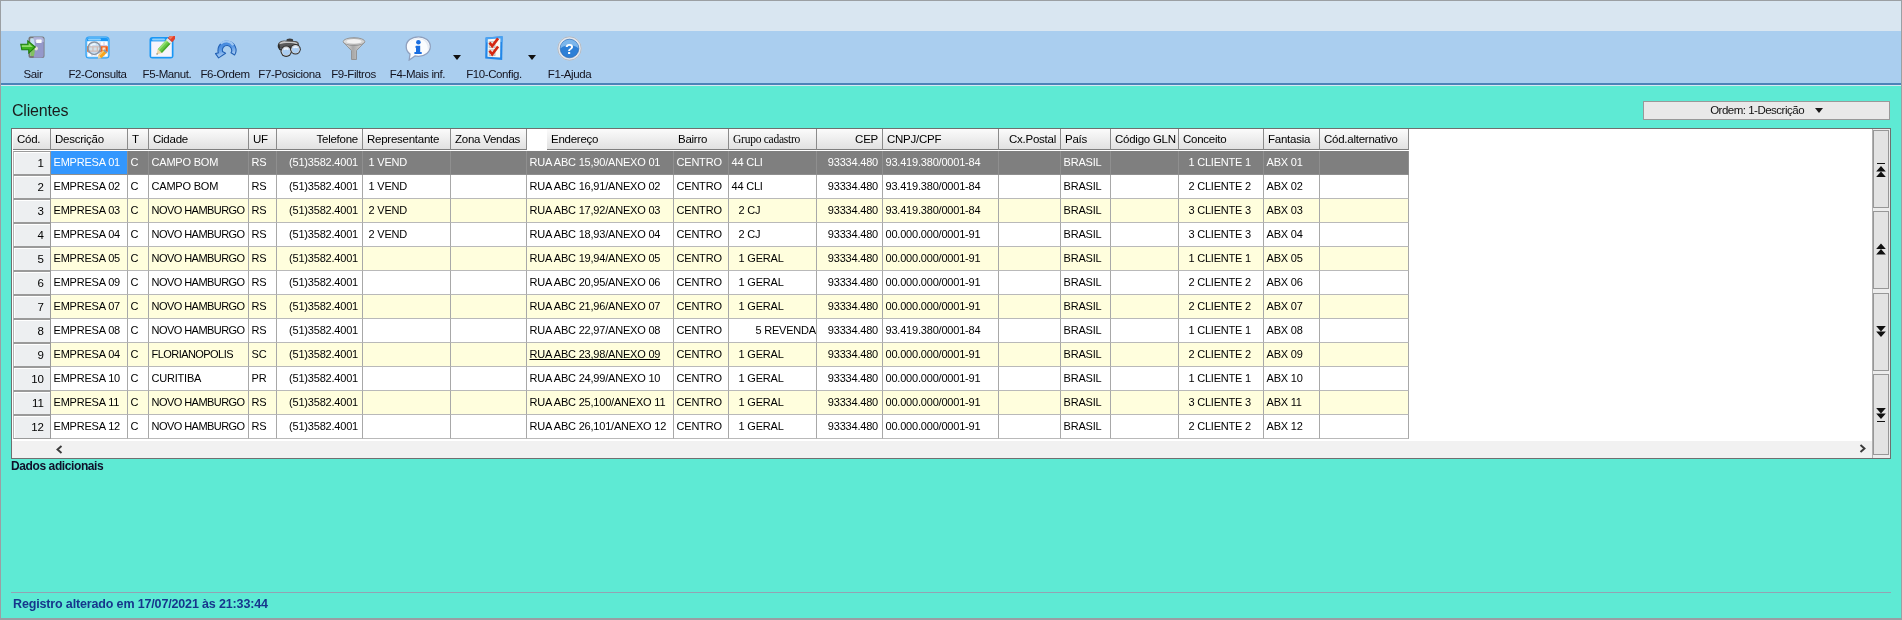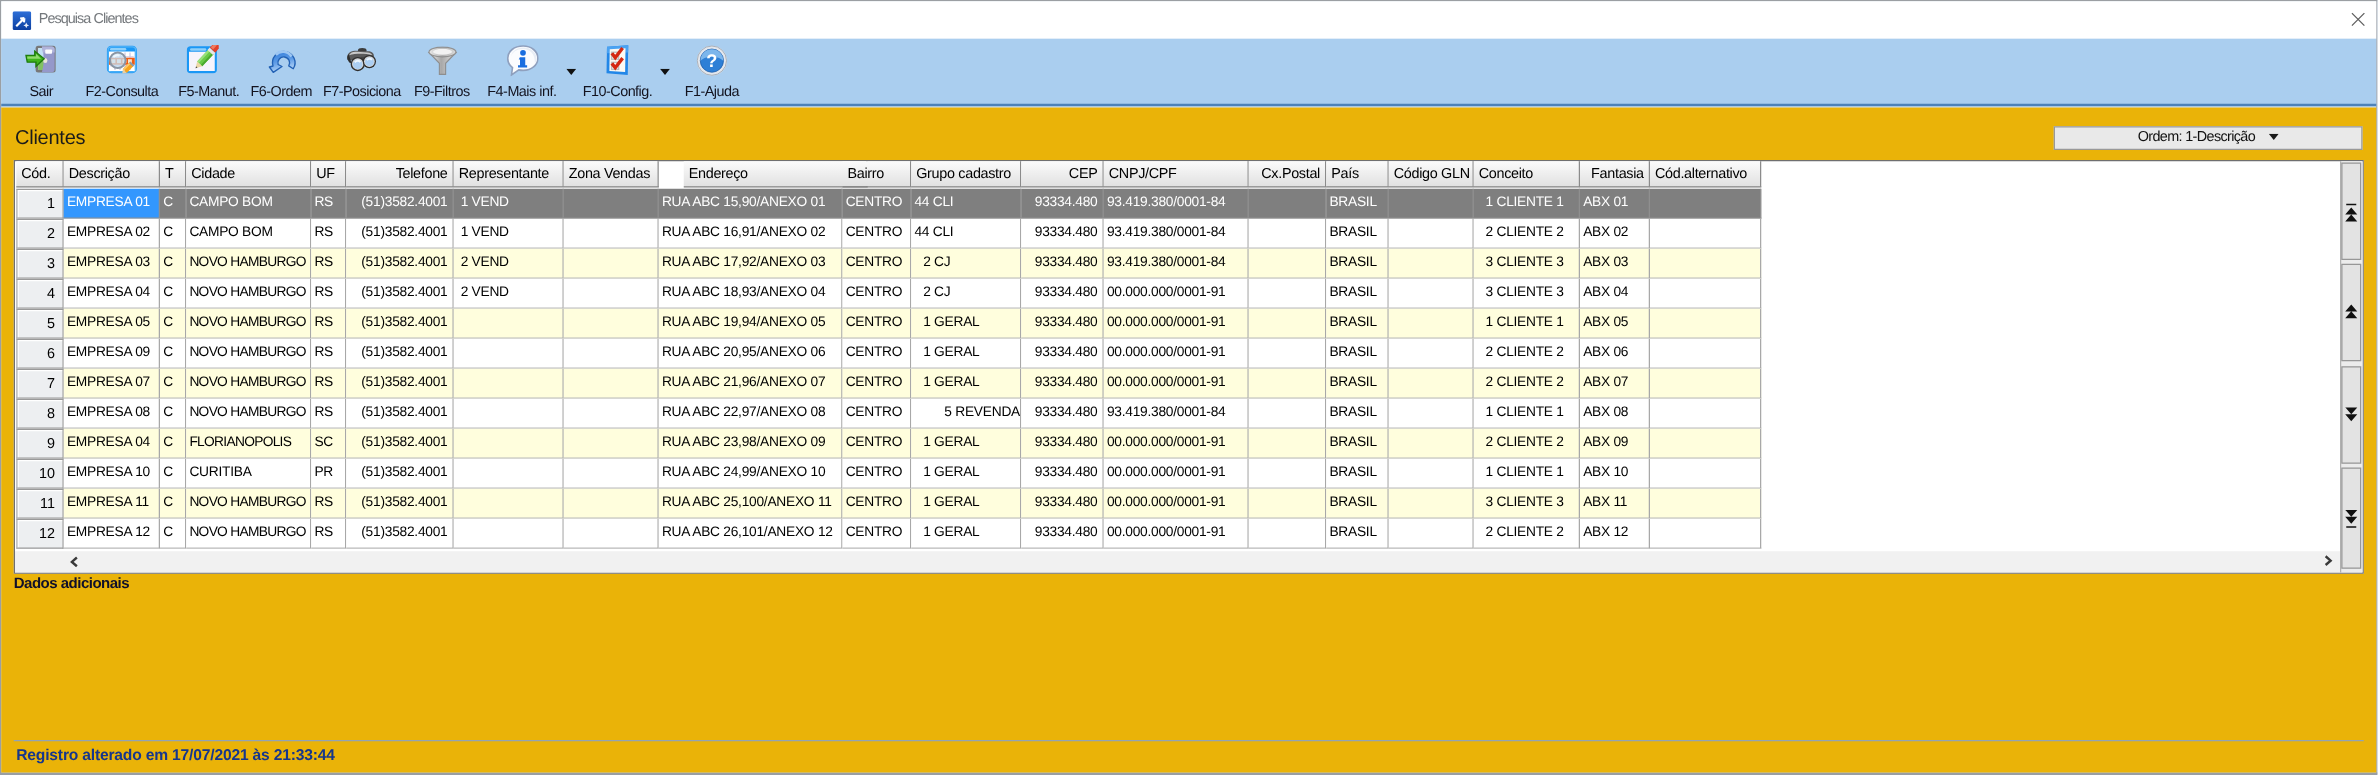--- a/index.html
+++ b/index.html
@@ -4,21 +4,21 @@
 html,body{width:1902px;height:620px;overflow:hidden;}
 body{font-family:"Liberation Sans",sans-serif;position:relative;background:#d9e6f1;}
 #win{position:absolute;left:0;top:0;width:1902px;height:620px;border:1px solid #9b9fa3;border-bottom:2px solid #999ea3;background:#d9e6f1;}
 #titlebar{position:absolute;left:0;top:0;width:1900px;height:30px;background:#ffffff;}
 #tbicon{position:absolute;left:10px;top:8px;}
 #tbtext{position:absolute;left:30px;top:8px;font-size:11.5px;letter-spacing:-0.75px;color:#74787c;}
 #tbclose{position:absolute;left:1880px;top:9px;}
 #toolbar{position:absolute;left:0;top:30px;width:1900px;height:54px;background:#aaceef;border-bottom:2px solid #4d82b8;}
 .tlab{position:absolute;top:37px;width:120px;text-align:center;font-size:11.5px;letter-spacing:-0.4px;color:#13131f;}
 .ticon{position:absolute;top:5px;}
-#main{position:absolute;left:0;top:85px;width:1900px;height:532px;background:#eab308;}
+#main{position:absolute;left:0;top:85px;width:1900px;height:532px;background:#5eead4;}
 #clientes{position:absolute;left:11px;top:16px;font-size:16px;letter-spacing:-0.2px;color:#1b1b1b;}
 #ordem{position:absolute;left:1642px;top:15px;width:247px;height:19px;background:#e9e9e9;border:1px solid #999999;font-size:11.5px;letter-spacing:-0.5px;color:#111;text-align:center;line-height:17px;}
 #grid{position:absolute;left:10px;top:42px;width:1880px;height:331px;border:1px solid #6f6f6f;background:#ffffff;}
 .hc{position:absolute;top:0;height:21px;background:linear-gradient(#fbfbfb,#e1e1e1);border-right:1px solid #8b8b8b;border-bottom:1px solid #7e7e7e;font-size:11.5px;letter-spacing:-0.25px;color:#000;line-height:20px;white-space:nowrap;overflow:hidden;}
 .hc span{display:block;padding:0 4px;}
 .row{position:absolute;left:0;width:1396px;height:24px;}
 .cell{position:absolute;top:0;height:24px;font-size:11px;letter-spacing:-0.2px;line-height:23px;color:#000;border-right:1px solid #a8a8a8;border-bottom:1px solid #b9b9b9;white-space:nowrap;overflow:hidden;}
 .ct{letter-spacing:-0.55px;}
 .num{position:absolute;top:0;left:1px;width:38px;height:24px;background:#edeff1;border:1px solid #9a9a9a;border-left:1px solid #b5b5b5;box-shadow:inset 1px 1px 0 #ffffff;font-size:11.5px;line-height:22px;text-align:right;padding-right:6px;color:#000;}
 .sel .cell{background:#7f7f7f;color:#fff;border-right-color:#8f8f8f;border-bottom-color:#8f8f8f;}
@@ -27,37 +27,20 @@
 #vscroll{position:absolute;left:1860px;top:0;width:18px;height:329px;background:#ececec;border-left:1px solid #b0b0b0;}
 .vbtn{position:absolute;left:0;width:16px;background:#e3e3e3;border:1px solid #979797;}
 #dados{position:absolute;left:10px;top:373px;font-size:12px;letter-spacing:-0.4px;font-weight:bold;color:#10102a;}
 #memo{position:absolute;left:9px;top:387px;width:1881px;height:119px;background:#fffee1;border:1px solid #8a8a8a;}
 #memotext{position:absolute;left:5px;top:1px;font-family:"Liberation Mono",monospace;font-size:11.6px;line-height:14.75px;color:#252560;white-space:pre;}
 #memoscroll{position:absolute;right:0;top:0;width:18px;height:117px;background:#f2f2f2;border-left:1px solid #d0d0d0;}
 #status{position:absolute;left:12px;top:511px;font-size:12.5px;letter-spacing:-0.15px;font-weight:bold;color:#16368c;}
 #botline{position:absolute;left:10px;top:506px;width:1880px;height:1px;background:#93a3b3;}
 </style></head><body>
 <div id="win">
-<div id="titlebar">
-<svg id="tbicon" width="15" height="15" style="left:9px" viewBox="0 0 15 15">
-        <defs>
-          <linearGradient id="tg" x1="0" y1="0" x2="0" y2="1">
-            <stop offset="0" stop-color="#2d6fd8"></stop>
-            <stop offset="1" stop-color="#0c3fa0"></stop>
-          </linearGradient>
-        </defs>
-        <rect x="0" y="0" width="15" height="15" rx="1.5" fill="url(#tg)"></rect>
-        <path d="M3 12 L9.5 5.5 M9.5 5.5 l-3.4.3 M9.5 5.5 l-.3 3.4" stroke="#ffffff" stroke-width="1.7" fill="none"></path>
-        <path d="M11 9 l.7 1.6 1.6.7 -1.6.7 -.7 1.6 -.7-1.6 -1.6-.7 1.6-.7z" fill="#e8eef8"></path>
-      </svg>
-<span id="tbtext">Pesquisa Clientes</span>
-<svg id="tbclose" width="11" height="11" viewBox="0 0 11 11">
-        <path d="M0.5 0.5 L10.5 10.5 M10.5 0.5 L0.5 10.5" stroke="#5f5f5f" stroke-width="1.05"></path>
-      </svg>
-</div>
 <div id="toolbar">
 <div class="tlab" style="left:-28.0px">Sair</div>
 <div class="tlab" style="left:36.5px">F2-Consulta</div>
 <div class="tlab" style="left:106.0px">F5-Manut.</div>
 <div class="tlab" style="left:164.0px">F6-Ordem</div>
 <div class="tlab" style="left:228.5px">F7-Posiciona</div>
 <div class="tlab" style="left:292.5px">F9-Filtros</div>
 <div class="tlab" style="left:356.5px">F4-Mais inf.</div>
 <div class="tlab" style="left:433.0px">F10-Config.</div>
 <div class="tlab" style="left:508.5px">F1-Ajuda</div>
@@ -223,42 +206,42 @@
         </div>
 <div class="hc" style="left:439px;width:76px;">
           <span style="">Zona Vendas</span>
         </div>
 <div class="hc" style="left:515px;width:147px;margin-left:20px;">
           <span style="">Endereço</span>
         </div>
 <div class="hc" style="left:662px;width:55px;">
           <span style="">Bairro</span>
         </div>
-<div class="hc" style="left:717px;width:88px;">
+<div class="hc" style="left:717px;width:88px;font-family:Liberation Serif, serif;">
           <span style="">Grupo cadastro</span>
         </div>
 <div class="hc" style="left:805px;width:66px;">
           <span style="text-align:right;">CEP</span>
         </div>
 <div class="hc" style="left:871px;width:116px;">
           <span style="">CNPJ/CPF</span>
         </div>
 <div class="hc" style="left:987px;width:62px;">
           <span style="text-align:right;">Cx.Postal</span>
         </div>
 <div class="hc" style="left:1049px;width:50px;">
           <span style="">País</span>
         </div>
 <div class="hc" style="left:1099px;width:68px;">
           <span style="text-align:right;">Código GLN</span>
         </div>
 <div class="hc" style="left:1167px;width:85px;">
           <span style="">Conceito</span>
         </div>
-<div class="hc" style="left:1252px;width:56px;text-align:right;">
+<div class="hc" style="left:1252px;width:56px;">
           <span style="">Fantasia</span>
         </div>
 <div class="hc" style="left:1308px;width:89px;">
           <span style="">Cód.alternativo</span>
         </div>
 <div class="row sel" style="top:22px">
 <div class="num">1</div>
 <div class="cell focus" style="left:39px;width:77px;padding-left:2.5px;">EMPRESA 01</div>
 <div class="cell" style="left:116px;width:21px;padding-left:2.5px;">C</div>
 <div class="cell" style="left:137px;width:100px;padding-left:2.5px;">CAMPO BOM</div>
@@ -427,21 +410,21 @@
 </div>
 <div class="row odd" style="top:214px">
 <div class="num">9</div>
 <div class="cell" style="left:39px;width:77px;background:#fffedd;padding-left:2.5px;">EMPRESA 04</div>
 <div class="cell" style="left:116px;width:21px;background:#fffedd;padding-left:2.5px;">C</div>
 <div class="cell ct" style="left:137px;width:100px;background:#fffedd;padding-left:2.5px;">FLORIANOPOLIS</div>
 <div class="cell" style="left:237px;width:28px;background:#fffedd;padding-left:2.5px;">SC</div>
 <div class="cell" style="left:265px;width:86px;background:#fffedd;text-align:right;padding-right:4px;">(51)3582.4001</div>
 <div class="cell" style="left:351px;width:88px;background:#fffedd;padding-left:2.5px;"></div>
 <div class="cell" style="left:439px;width:76px;background:#fffedd;padding-left:2.5px;"></div>
-<div class="cell" style="left:515px;width:147px;background:#fffedd;padding-left:2.5px;">RUA ABC 23,98/ANEXO 09</div>
+<div class="cell" style="left:515px;width:147px;background:#fffedd;padding-left:2.5px;text-decoration:underline;">RUA ABC 23,98/ANEXO 09</div>
 <div class="cell" style="left:662px;width:55px;background:#fffedd;padding-left:2.5px;">CENTRO</div>
 <div class="cell" style="left:717px;width:88px;background:#fffedd;padding-left:9.5px;">1 GERAL</div>
 <div class="cell" style="left:805px;width:66px;background:#fffedd;text-align:right;padding-right:4px;">93334.480</div>
 <div class="cell" style="left:871px;width:116px;background:#fffedd;padding-left:2.5px;">00.000.000/0001-91</div>
 <div class="cell" style="left:987px;width:62px;background:#fffedd;padding-left:2.5px;"></div>
 <div class="cell" style="left:1049px;width:50px;background:#fffedd;padding-left:2.5px;">BRASIL</div>
 <div class="cell" style="left:1099px;width:68px;background:#fffedd;padding-left:2.5px;"></div>
 <div class="cell" style="left:1167px;width:85px;background:#fffedd;text-align:right;padding-right:12px;">2 CLIENTE 2</div>
 <div class="cell" style="left:1252px;width:56px;background:#fffedd;padding-left:2.5px;">ABX 09</div>
 <div class="cell" style="left:1308px;width:89px;background:#fffedd;padding-left:2.5px;"></div>

